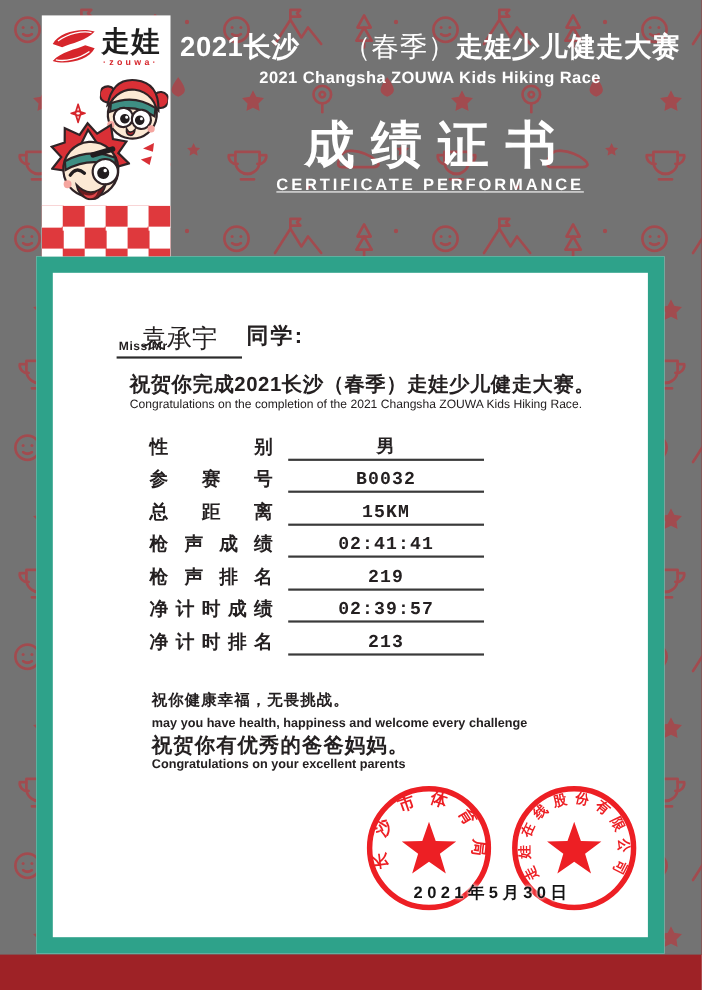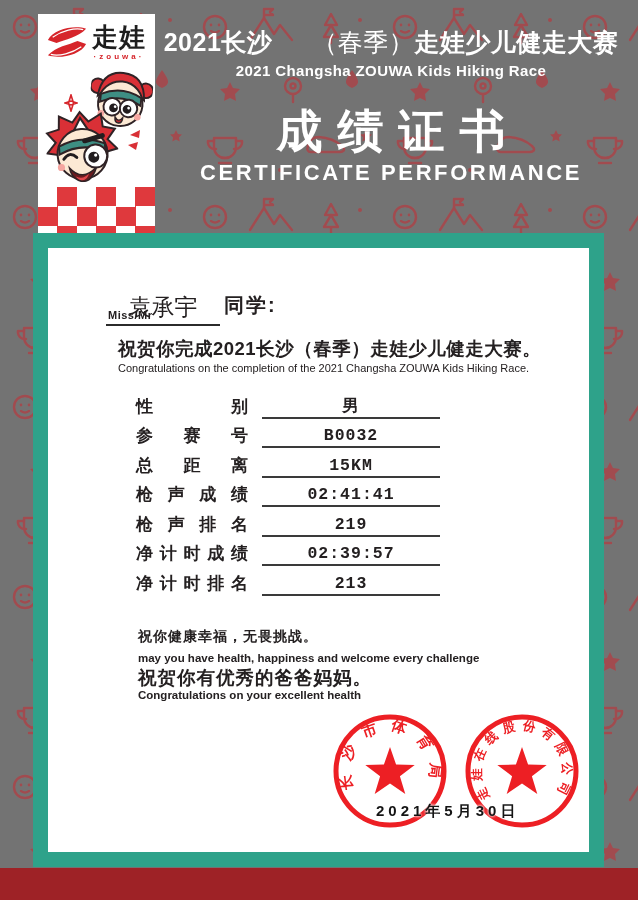--- a/index.html
+++ b/index.html
@@ -21,21 +21,21 @@
            background-size:39px 39px;}
 
   
   .title-block{position:absolute;left:158px;top:26px;width:466px;text-align:center;color:#fff;z-index:2;}
   .title-row{display:flex;align-items:center;justify-content:center;gap:9px;}
   .title-cn{font-size:25px;font-weight:800;white-space:nowrap;letter-spacing:.5px;}
   .title-cn .paren{font-weight:400;margin-left:40px;}
   .title-en{font-size:15px;font-weight:700;margin-top:3px;letter-spacing:.4px;}
   .cert-heading{position:absolute;left:158px;top:104px;width:466px;text-align:center;color:#fff;z-index:2;}
   .cert-cn{font-size:46px;font-weight:800;letter-spacing:15px;padding-left:15px;line-height:1.2;}
-  .cert-en{font-size:22px;font-weight:800;letter-spacing:2.6px;margin-top:1px;}
+  .cert-en{font-size:15px;font-weight:800;letter-spacing:2.6px;margin-top:1px;text-decoration:underline;}
 
   
   .frame{position:absolute;left:33px;top:233px;width:571px;height:634px;box-sizing:border-box;
          border:15px solid #2EA28A;background:#fff;z-index:1;}
   .frame > *{position:absolute;}
 
   .name-line{left:58px;top:44px;display:flex;align-items:flex-start;}
   .name-underline{width:114px;text-align:center;border-bottom:2px solid #2b2b2b;
                   font-family:"DejaVu Serif","Liberation Serif",serif;font-size:23px;padding-bottom:1px;}
   .salutation{font-size:20px;font-weight:800;margin-left:4px;letter-spacing:2px;}
@@ -228,21 +228,21 @@
 
         <div class="field-row">
           <div class="flabel">净 计 时 排 名</div>
           <div class="fvalue">213</div>
         </div>
       </div>
 
     <div class="wish1-cn">祝你健康幸福，无畏挑战。</div>
     <div class="wish1-en">may you have health, happiness and welcome every challenge</div>
     <div class="wish2-cn">祝贺你有优秀的爸爸妈妈。</div>
-    <div class="wish2-en">Congratulations on your excellent health</div>
+    <div class="wish2-en">Congratulations on your excellent parents</div>
 
     <svg class="stamp stamp-left" viewBox="0 0 114 114">
       <defs>
         <path id="arcL" d="M 24.2 79.9 A 40 40 0 1 1 89.8 79.9" fill="none"></path>
       </defs>
       <circle cx="57" cy="57" r="54" fill="none" stroke="#ED1F24" stroke-width="5"></circle>
       <polygon points="57,33 63.1,50.6 81.7,51 66.9,62.2 72.3,80 57,69.4 41.7,80 47.1,62.2 32.3,51 50.9,50.6" fill="#ED1F24"></polygon>
       <text font-size="15" letter-spacing="12" font-family="Liberation Sans, sans-serif">
         <textPath href="#arcL" startOffset="50%" text-anchor="middle">长沙市体育局</textPath>
       </text>

